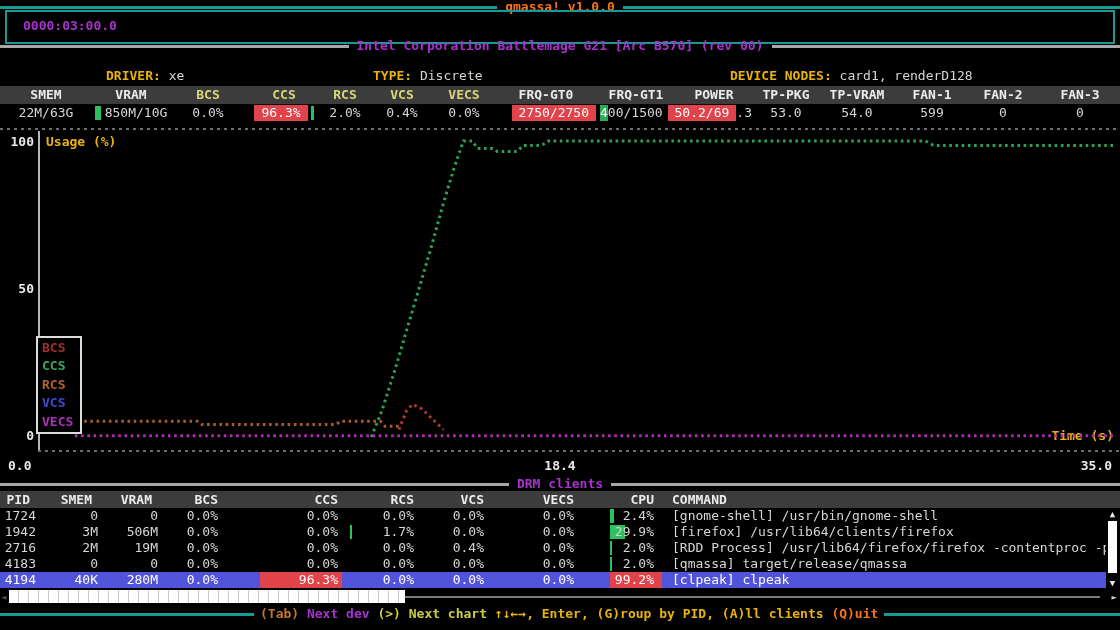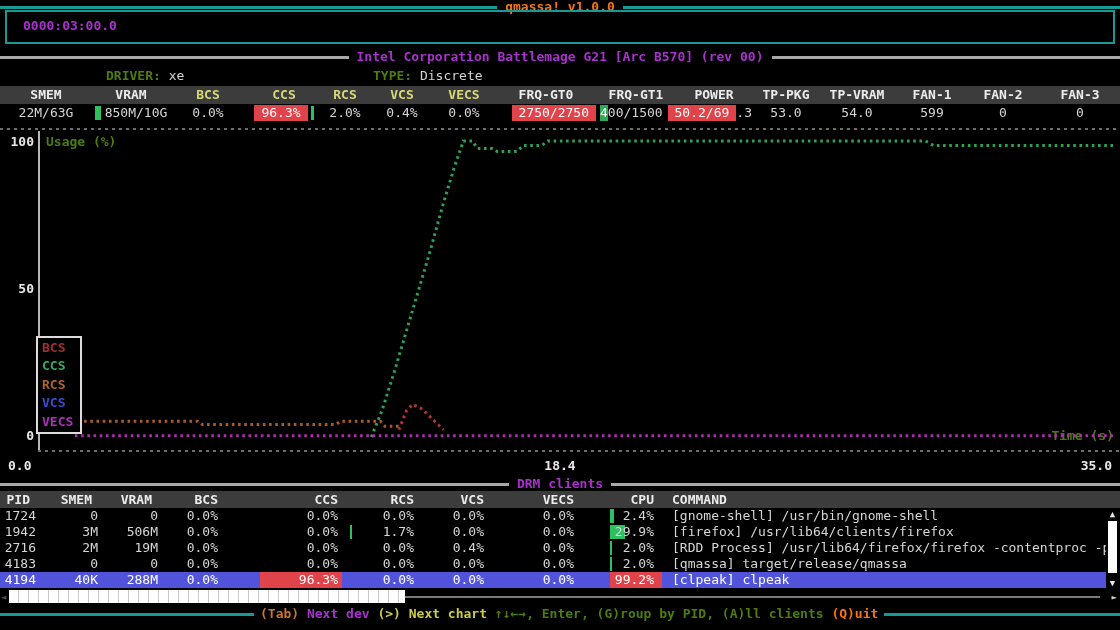--- a/index.html
+++ b/index.html
@@ -4,21 +4,21 @@
 <style>
   html,body{margin:0;padding:0;background:#000;}
   #screen{position:relative;width:1120px;height:630px;background:#000;overflow:hidden;
           font-family:"DejaVu Sans Mono",monospace;font-size:13px;color:#d6d6d6;}
   .abs{position:absolute;}
   .b{font-weight:bold;}
   
   .c-teal{background:#189a94;}
   .c-purple{color:#a832cd;}
   .c-blue{color:#f97316;}
-  .c-white{color:#4d7c0f;}
+  .c-white{color:#eab308;}
   .c-orange{color:#c8762e;}
   .c-yellow{color:#cdcd44;}
   .c-gray{background:#a8a8a8;}
   
   .hline-row{display:flex;align-items:center;left:0;right:0;height:14px;}
   .hline{flex:1;height:3px;}
   .hlabel{padding:0 8px;font-weight:bold;line-height:14px;}
   
   #device-box{left:5px;top:10px;width:1106px;height:30px;border:2px solid #189a94;}
   
@@ -77,29 +77,30 @@
   <div class="abs hline-row" style="top:0;">
     <div class="hline c-teal"></div>
     <div class="hlabel c-blue">qmassa! v1.0.0</div>
     <div class="hline c-teal"></div>
   </div>
 
   <div class="abs" id="device-box">
     <div class="abs b c-purple" style="left:16px;top:6px;">0000:03:00.0</div>
   </div>
 
-  <div class="abs hline-row" style="top:50px;">
+  <div class="abs hline-row" style="top:39px;">
     <div class="hline c-gray"></div>
     <div class="hlabel c-purple">Intel Corporation Battlemage G21 [Arc B570] (rev 00)</div>
     <div class="hline c-gray"></div>
   </div>
 
   <div class="abs" style="left:0;right:0;top:68px;height:16px;">
     <span class="abs" style="left:106px;"><span class="b c-white">DRIVER:</span><span>&nbsp;</span><span>xe</span></span>
     <span class="abs" style="left:373px;"><span class="b c-white">TYPE:</span><span>&nbsp;</span><span>Discrete</span></span>
+    <span class="abs" style="left:730px;"><span class="b c-white">DEVICE NODES:</span><span>&nbsp;</span><span>card1, renderD128</span></span>
   </div>
 
   <div class="abs stats-row" id="stats-header">
       <div class="scol shead" style="width: 92px;">SMEM</div>
       <div class="scol shead" style="width: 78px;">VRAM</div>
       <div class="scol shead eng" style="width: 76px;">BCS</div>
       <div class="scol shead eng" style="width: 76px;">CCS</div>
       <div class="scol shead eng" style="width: 46px;">RCS</div>
       <div class="scol shead eng" style="width: 68px;">VCS</div>
       <div class="scol shead eng" style="width: 56px;">VECS</div>
@@ -254,21 +255,21 @@
         <div class="ccell" style="width: 120px; padding-right: 10px;"><span class="txt">0.0%</span></div>
         <div class="ccell" style="width: 76px; padding-right: 10px;"><span class="txt">0.0%</span></div>
         <div class="ccell" style="width: 70px; padding-right: 10px;"><span class="txt">0.0%</span></div>
         <div class="ccell" style="width: 90px; padding-right: 10px;"><span class="txt">0.0%</span></div>
         <div class="ccell" style="width: 80px; padding-right: 10px;"><div class="bar-green" style="left: 26px; width: 2px;"></div><span class="txt">2.0%</span></div>
         <div class="ccell cmd"><span class="txt">[qmassa] target/release/qmassa</span></div>
       </div>
       <div class="crow selected" style="top: 572px;">
         <div class="ccell" style="width: 40px; padding-right: 4px;"><span class="txt">4194</span></div>
         <div class="ccell" style="width: 62px; padding-right: 4px;"><span class="txt">40K</span></div>
-        <div class="ccell" style="width: 60px; padding-right: 4px;"><span class="txt">288M</span></div>
+        <div class="ccell" style="width: 60px; padding-right: 4px;"><span class="txt">280M</span></div>
         <div class="ccell" style="width: 66px; padding-right: 10px;"><span class="txt">0.0%</span></div>
         <div class="ccell" style="width: 120px; padding-right: 10px;"><div class="fill-red" style="left: 32px; right: 6px;"></div><span class="txt">96.3%</span></div>
         <div class="ccell" style="width: 76px; padding-right: 10px;"><span class="txt">0.0%</span></div>
         <div class="ccell" style="width: 70px; padding-right: 10px;"><span class="txt">0.0%</span></div>
         <div class="ccell" style="width: 90px; padding-right: 10px;"><span class="txt">0.0%</span></div>
         <div class="ccell" style="width: 80px; padding-right: 10px;"><div class="fill-red" style="left: 26px; right: 2px;"></div><span class="txt">99.2%</span></div>
         <div class="ccell cmd"><span class="txt">[clpeak] clpeak</span></div>
       </div>
     </div>
 

